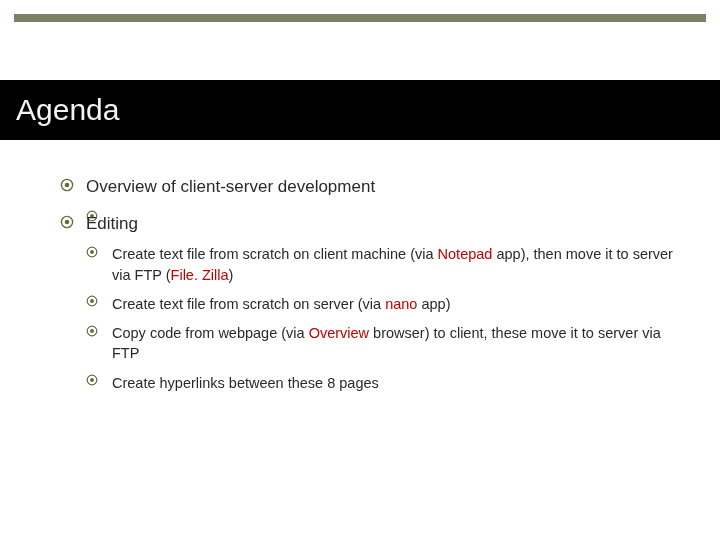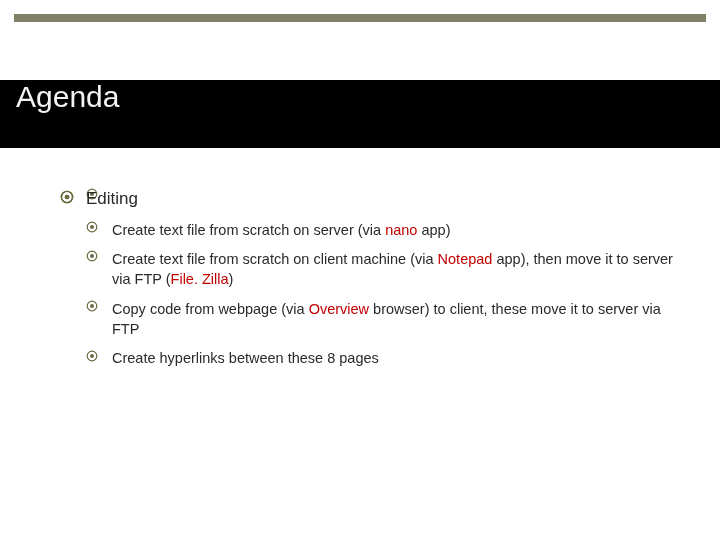--- a/index.html
+++ b/index.html
@@ -23,23 +23,24 @@
     left: 14px;
     width: 692px;
     height: 8px;
     background: #808066;
   }
   .title-bar {
     position: absolute;
     top: 80px;
     left: 0;
     width: 720px;
-    height: 68px;
+    height: 60px;
     background: #000000;
     display: flex;
+    align-items: center;
     box-sizing: border-box;
     padding-left: 16px;
   }
   .title {
     font-size: 30px;
     color: #f3f3f3;
     font-weight: 400;
   }
   .content {
     position: absolute;
@@ -104,20 +105,21 @@
   </div>
 
   <div class="content">
     <ul class="lvl1">
 
       <li>
         <svg class="bullet-icon" viewBox="0 0 20 20">
           <circle cx="10" cy="10" r="8" fill="none" stroke="#6a6a40" stroke-width="2"></circle>
           <circle cx="10" cy="10" r="3.3" fill="#6a6a40"></circle>
         </svg>
+        <span class="item-text">Overview of client-server development</span>
         <ul class="lvl2">
           <li>
             <svg class="bullet-icon" viewBox="0 0 20 20">
               <circle cx="10" cy="10" r="8" fill="none" stroke="#6a6a40" stroke-width="2"></circle>
               <circle cx="10" cy="10" r="3.3" fill="#6a6a40"></circle>
             </svg>
           </li>
         </ul>
       </li>
 
@@ -127,29 +129,29 @@
           <circle cx="10" cy="10" r="3.3" fill="#6a6a40"></circle>
         </svg>
         <span class="item-text">Editing</span>
         <ul class="lvl2">
 
           <li>
             <svg class="bullet-icon" viewBox="0 0 20 20">
               <circle cx="10" cy="10" r="8" fill="none" stroke="#6a6a40" stroke-width="2"></circle>
               <circle cx="10" cy="10" r="3.3" fill="#6a6a40"></circle>
             </svg>
-            <span>Create text file from scratch on server (via </span><span class="red-term">nano</span><span> app)</span>
+            <span>Create text file from scratch on client machine (via </span><span class="red-term">Notepad</span><span> app), then move it to server via FTP (</span><span class="red-term">File. Zilla</span><span>)</span>
           </li>
 
           <li>
             <svg class="bullet-icon" viewBox="0 0 20 20">
               <circle cx="10" cy="10" r="8" fill="none" stroke="#6a6a40" stroke-width="2"></circle>
               <circle cx="10" cy="10" r="3.3" fill="#6a6a40"></circle>
             </svg>
-            <span>Create text file from scratch on client machine (via </span><span class="red-term">Notepad</span><span> app), then move it to server via FTP (</span><span class="red-term">File. Zilla</span><span>)</span>
+            <span>Create text file from scratch on server (via </span><span class="red-term">nano</span><span> app)</span>
           </li>
 
           <li>
             <svg class="bullet-icon" viewBox="0 0 20 20">
               <circle cx="10" cy="10" r="8" fill="none" stroke="#6a6a40" stroke-width="2"></circle>
               <circle cx="10" cy="10" r="3.3" fill="#6a6a40"></circle>
             </svg>
             <span>Copy code from webpage (via </span><span class="red-term">Overview</span><span> browser) to client, these move it to server via FTP</span>
           </li>
 

